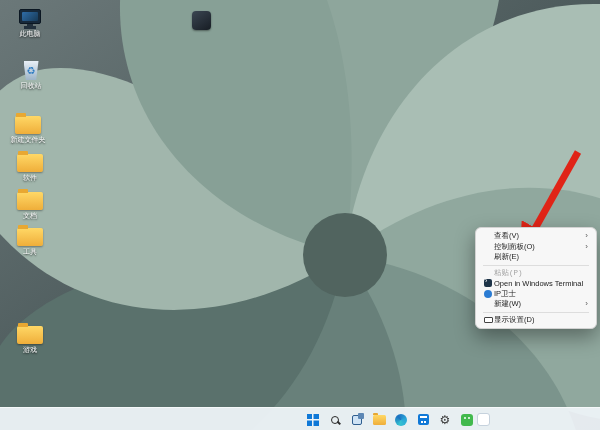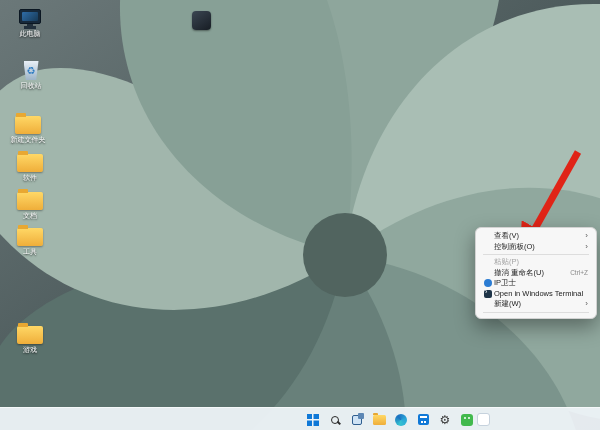--- a/index.html
+++ b/index.html
@@ -24,21 +24,21 @@
   .g-recycle::after { content:"\267B"; color:#2e7cc2; font-size:10px; line-height:1; }
 
   .g-app { width:19px; height:19px; border-radius:4px; background:linear-gradient(145deg,#3b4652,#171d24); box-shadow:0 1px 2px rgba(0,0,0,.4); }
 
   
   .arrow-svg { position:absolute; inset:0; pointer-events:none; }
 
   
   .menu { position:absolute; left:475px; top:203px; width:122px; background:#f7f7f7; border:1px solid #d2d2d2; border-radius:6px; padding:3px; box-shadow:0 8px 20px rgba(0,0,0,.38);margin-top:24px; }
   .mi { display:flex; align-items:center; height:10.5px; padding:0 5px 0 3px; font-size:7.5px; color:#1b1b1b; border-radius:3px; white-space:nowrap; }
-  .mi.disabled { color:#a3a3a3; }
+  .mi.disabled { color:#a3a3a3;font-family:Liberation Mono, monospace; }
   .mi .ic { width:12px; display:flex; justify-content:center; align-items:center; flex:0 0 12px; }
   .mi .lab { flex:1; overflow:hidden; text-overflow:ellipsis; }
   .mi .sc { color:#8a8a8a; font-size:6.5px; margin-left:4px; }
   .mi .chev { color:#5a5a5a; font-size:8px; line-height:1; margin-left:4px; }
   .msep { height:1px; background:#dddddd; margin:2px 4px; }
 
   .gfx { width:8px; height:8px; border-radius:2px; display:inline-block; }
   .gfx-terminal { background:#1e3448; position:relative; }
   .gfx-terminal::after { content:"\203A"; position:absolute; left:1px; top:-2px; color:#fff; font-size:7px; }
   .gfx-shield { background:#2b7cd3; border-radius:50%; }
@@ -177,48 +177,53 @@
       <div class="mi">
         <span class="ic"></span>
         <span class="lab">查看(V)</span>
         <span class="chev">›</span>
       </div>
       <div class="mi">
         <span class="ic"></span>
         <span class="lab">控制面板(O)</span>
         <span class="chev">›</span>
       </div>
+      <div class="mi">
+        <span class="ic"></span>
+        <span class="lab">刷新(E)</span>
+      </div>
       <div class="msep"></div>
       <div class="mi disabled">
         <span class="ic"></span>
         <span class="lab">粘贴(P)</span>
       </div>
       <div class="mi">
-        <span class="ic"></span>
-        <span class="lab">撤消 重命名(U)</span>
-        <span class="sc">Ctrl+Z</span>
+        <span class="ic">
+          <span class="gfx gfx-terminal"></span>
+        </span>
+        <span class="lab">Open in Windows Terminal</span>
       </div>
       <div class="mi">
         <span class="ic">
           <span class="gfx gfx-shield"></span>
         </span>
         <span class="lab">IP卫士</span>
       </div>
       <div class="mi">
-        <span class="ic">
-          <span class="gfx gfx-terminal"></span>
-        </span>
-        <span class="lab">Open in Windows Terminal</span>
-      </div>
-      <div class="mi">
         <span class="ic"></span>
         <span class="lab">新建(W)</span>
         <span class="chev">›</span>
       </div>
       <div class="msep"></div>
+      <div class="mi">
+        <span class="ic">
+          <span class="gfx gfx-display"></span>
+        </span>
+        <span class="lab">显示设置(D)</span>
+      </div>
     </div>
 
   <div class="taskbar">
     <div class="tb-group">
         <div class="tb">
           <span class="tb-start"></span>
         </div>
         <div class="tb">
           <span class="tb-search"></span>
         </div>

